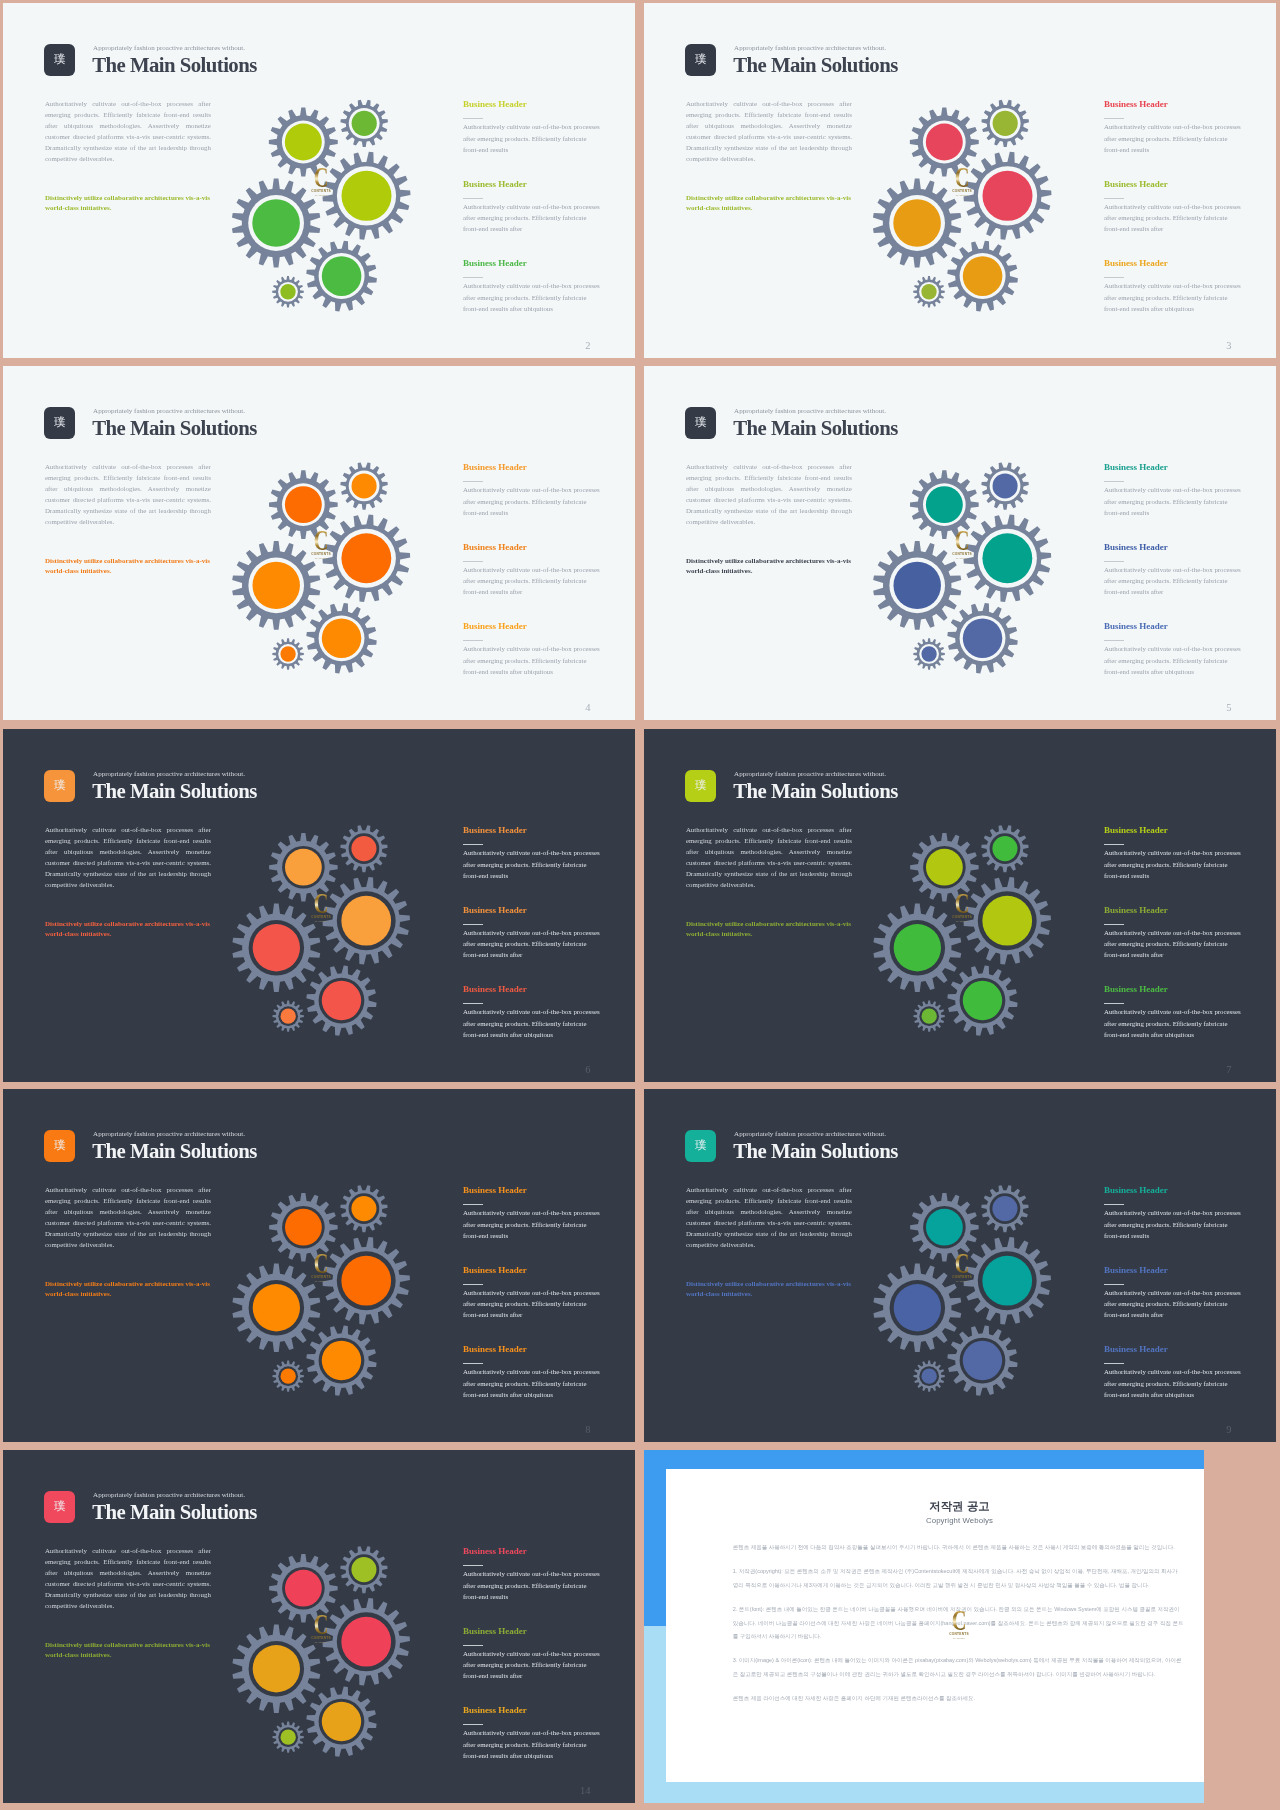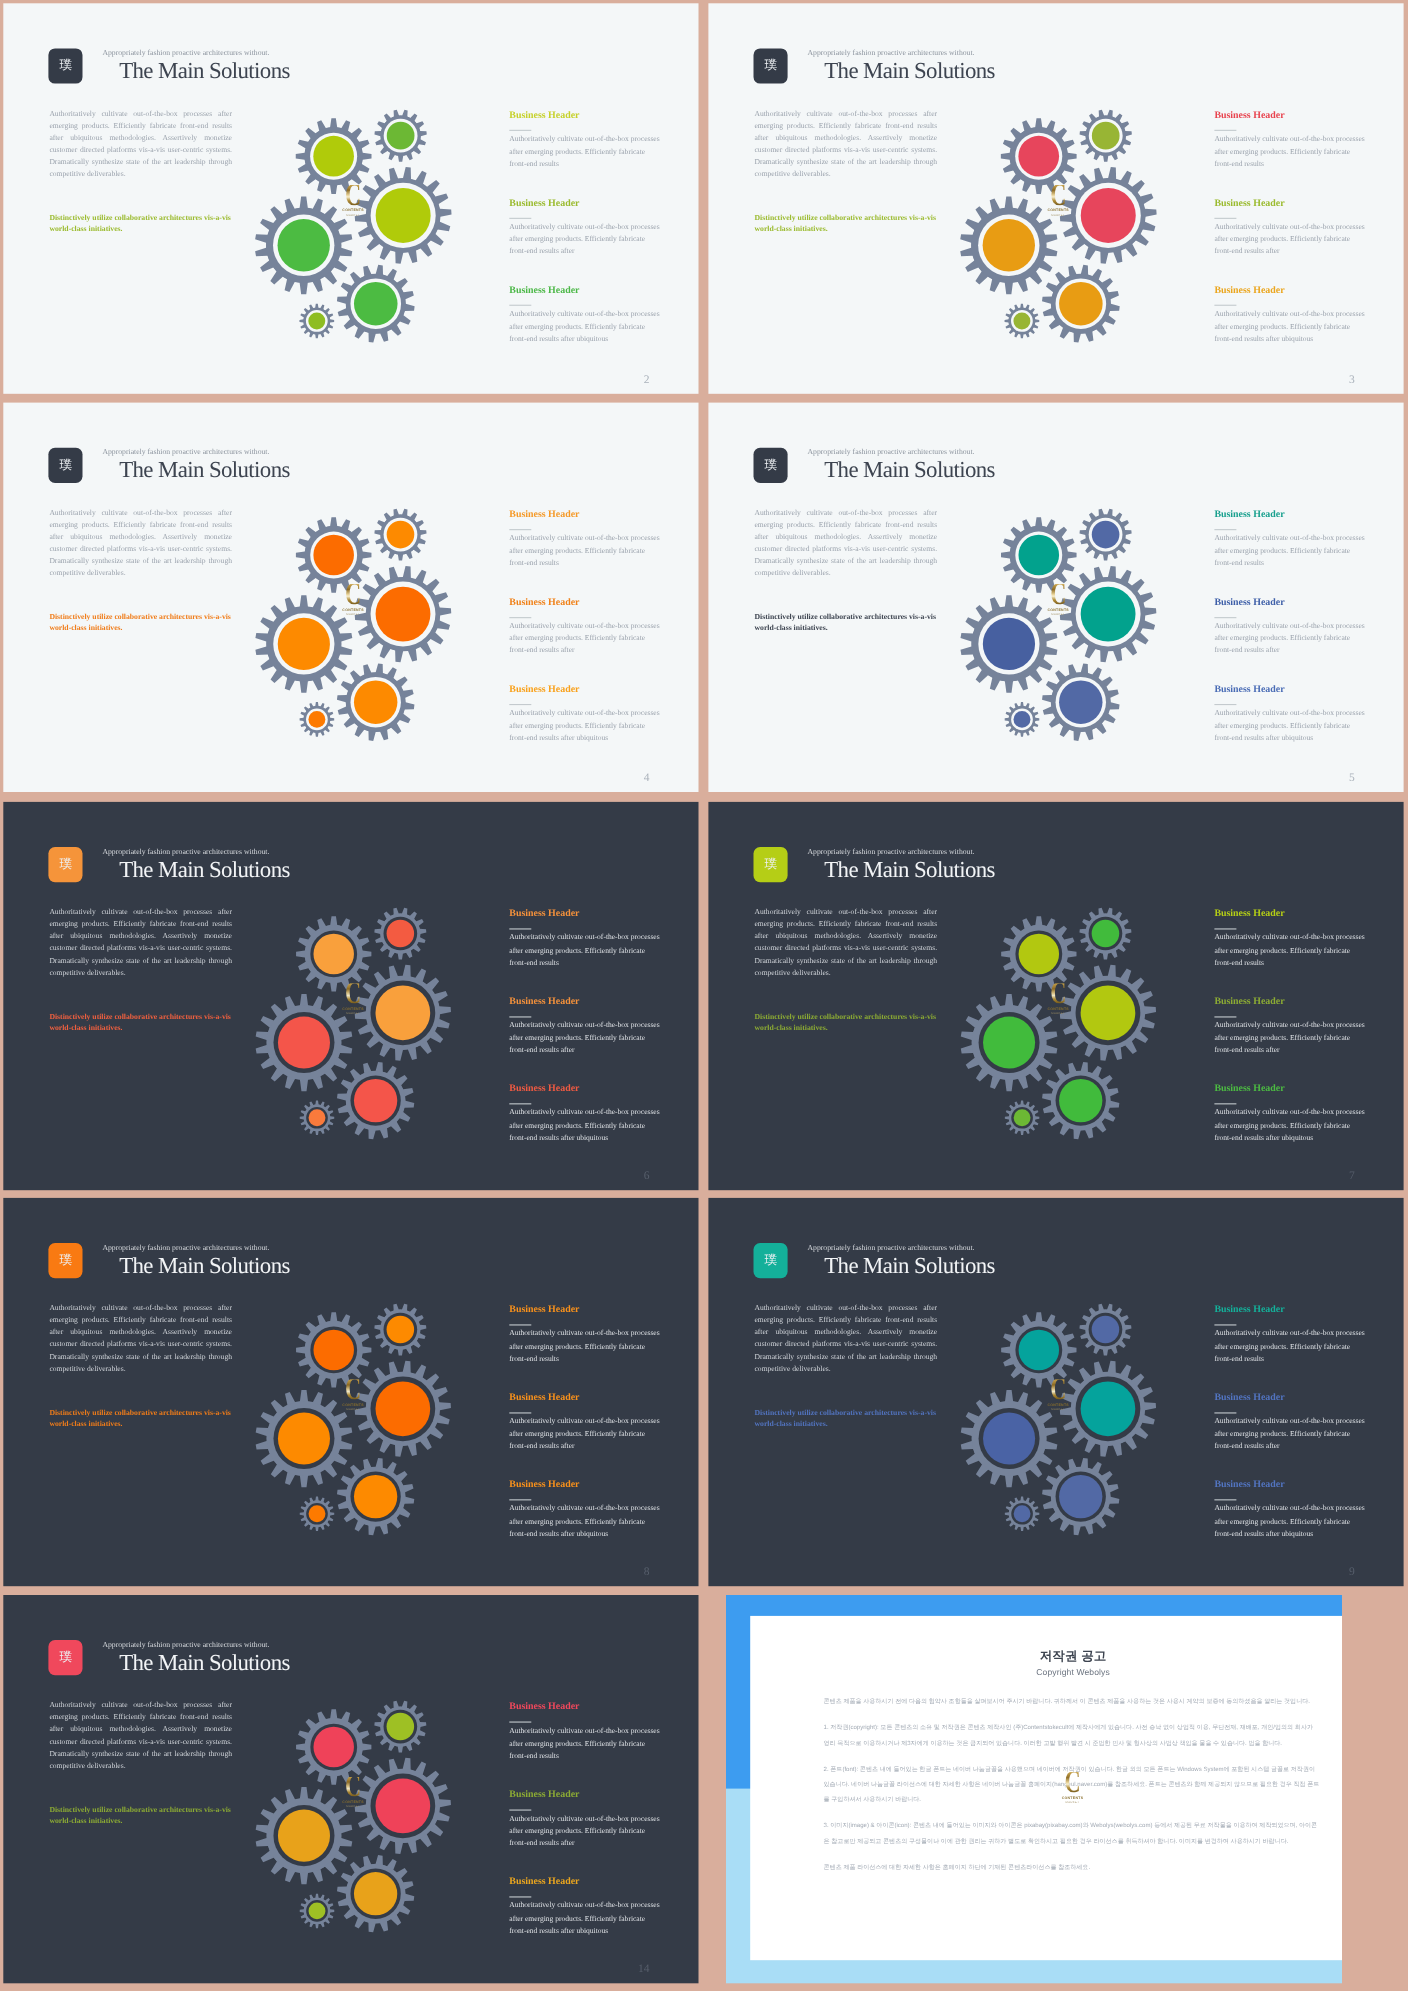--- a/index.html
+++ b/index.html
@@ -17,21 +17,21 @@
   .slide.dark{background:#343b47;}
   .slide.cover{background:#4a9fe8;}
 
   
   .badge{position:absolute;left:41.3px;top:41px;width:31px;height:31.5px;border-radius:6px;
          display:flex;align-items:center;justify-content:center;}
   .badge span{font-family:"DejaVu Serif",serif;font-size:11.5px;line-height:1;color:#eef1f4;}
   .kicker{position:absolute;left:90.1px;top:41.6px;font-size:7.0px;line-height:7px;letter-spacing:0;
           font-family:Liberation Serif, serif;white-space:nowrap;}
   .title{position:absolute;left:89.3px;top:50.5px;font-size:20.8px;line-height:21px;
-         font-family:"Liberation Serif",serif;font-weight:400;letter-spacing:-0.56px;white-space:nowrap;margin-left:16px;}
+         font-family:"Liberation Serif",serif;font-weight:700;letter-spacing:-0.56px;white-space:nowrap;}
 
   
   .lead{position:absolute;left:41.9px;top:94.8px;width:166px;font-size:6.9px;line-height:11.1px;
         text-align:justify;}
   .lead2{position:absolute;left:41.9px;top:190px;width:172px;font-size:7px;line-height:10px;
          font-weight:bold;}
 
   
   .rcol{position:absolute;left:460px;top:97.2px;width:138.5px;}
   .ritem{position:relative;height:79.5px;}
@@ -607,21 +607,21 @@
           <div class="rbody" style="color:#dfe2e6">Authoritatively cultivate out-of-the-box processes after emerging products. Efficiently fabricate front-end results after</div>
         </div>
         <div class="ritem">
           <div class="rhead" style="color:#eba61e">Business Header</div>
           <div class="rrule"></div>
           <div class="rbody" style="color:#dfe2e6">Authoritatively cultivate out-of-the-box processes after emerging products. Efficiently fabricate front-end results after ubiquitous</div>
         </div>
       </div>
       <div class="pagenum" style="color:#565e6b">14</div>
     </div>
-    <div class="slide cover" style="left:644px;top:1450px;width:560px;height:353px;margin-left:16px;">
+    <div class="slide cover" style="left:644px;top:1450px;width:560px;height:353px;">
       <div class="cp-top"></div>
       <div class="cp-page">
         <div class="cp-title">저작권 공고</div>
         <div class="cp-sub">Copyright Webolys</div>
         <div class="cp-body">
           <div class="cp-p">콘텐츠 제품을 사용하시기 전에 다음의 협약사 조항들을 살펴보시어 주시기 바랍니다. 귀하께서 이 콘텐츠 제품을 사용하는 것은 사용시 계약의 보증에 동의하셨음을 알리는 것입니다.</div>
           <div class="cp-p">1. 저작권(copyright): 모든 콘텐츠의 소유 및 저작권은 콘텐츠 제작사인 (주)Contentstokecult에 제작사에게 있습니다. 사전 승낙 없이 상업적 이용, 무단전재, 재배포, 개인/임의의 회사가 영리 목적으로 이용하시거나 제3자에게 이용하는 것은 금지되어 있습니다. 이러한 고발 행위 발견 시 준법한 민사 및 형사상의 사법상 책임을 물을 수 있습니다. 법을 합니다.</div>
           <div class="cp-p">2. 폰트(font): 콘텐츠 내에 들어있는 한글 폰트는 네이버 나눔글꼴을 사용했으며 네이버에 저작권이 있습니다. 한글 외의 모든 폰트는 Windows System에 포함된 시스템 글꼴로 저작권이 있습니다. 네이버 나눔글꼴 라이선스에 대한 자세한 사항은 네이버 나눔글꼴 홈페이지(hangeul.naver.com)를 참조하세요. 폰트는 콘텐츠와 함께 제공되지 않으므로 필요한 경우 직접 폰트를 구입하셔서 사용하시기 바랍니다.</div>
           <div class="cp-p">3. 이미지(image) &amp; 아이콘(icon): 콘텐츠 내에 들어있는 이미지와 아이콘은 pixabay(pixabay.com)와 Webolys(webolys.com) 등에서 제공된 무료 저작물을 이용하여 제작되었으며, 아이콘은 참고로만 제공되고 콘텐츠의 구성물이나 이에 관한 권리는 귀하가 별도로 확인하시고 필요한 경우 라이선스를 취득하셔야 합니다. 이미지를 변경하여 사용하시기 바랍니다.</div>
           <div class="cp-p">콘텐츠 제품 라이선스에 대한 자세한 사항은 홈페이지 하단에 기재된 콘텐츠라이선스를 참조하세요.</div>

